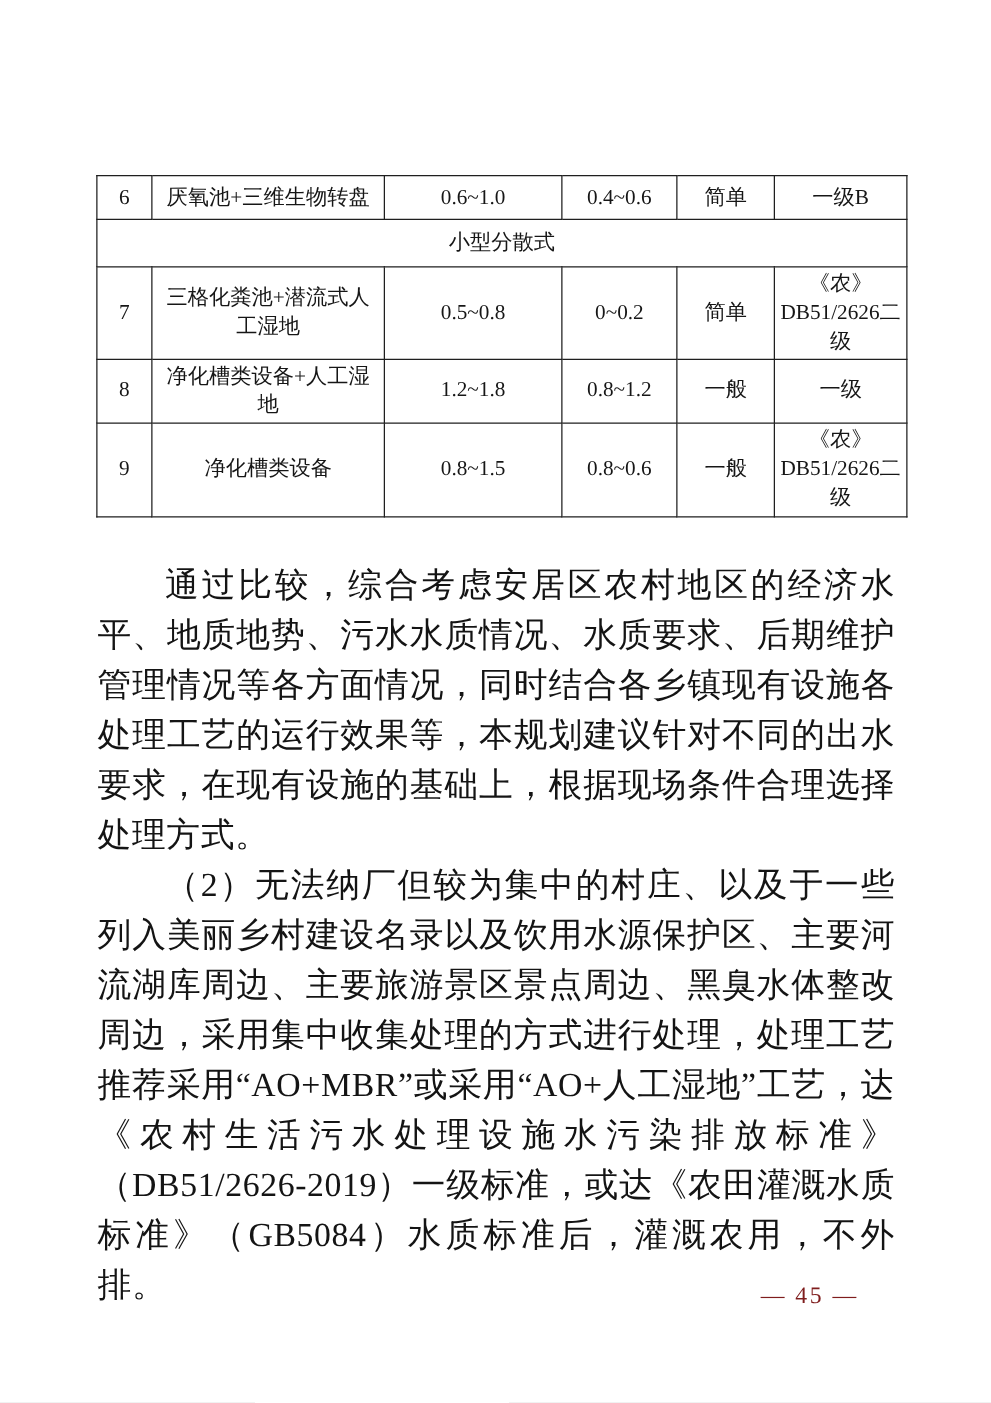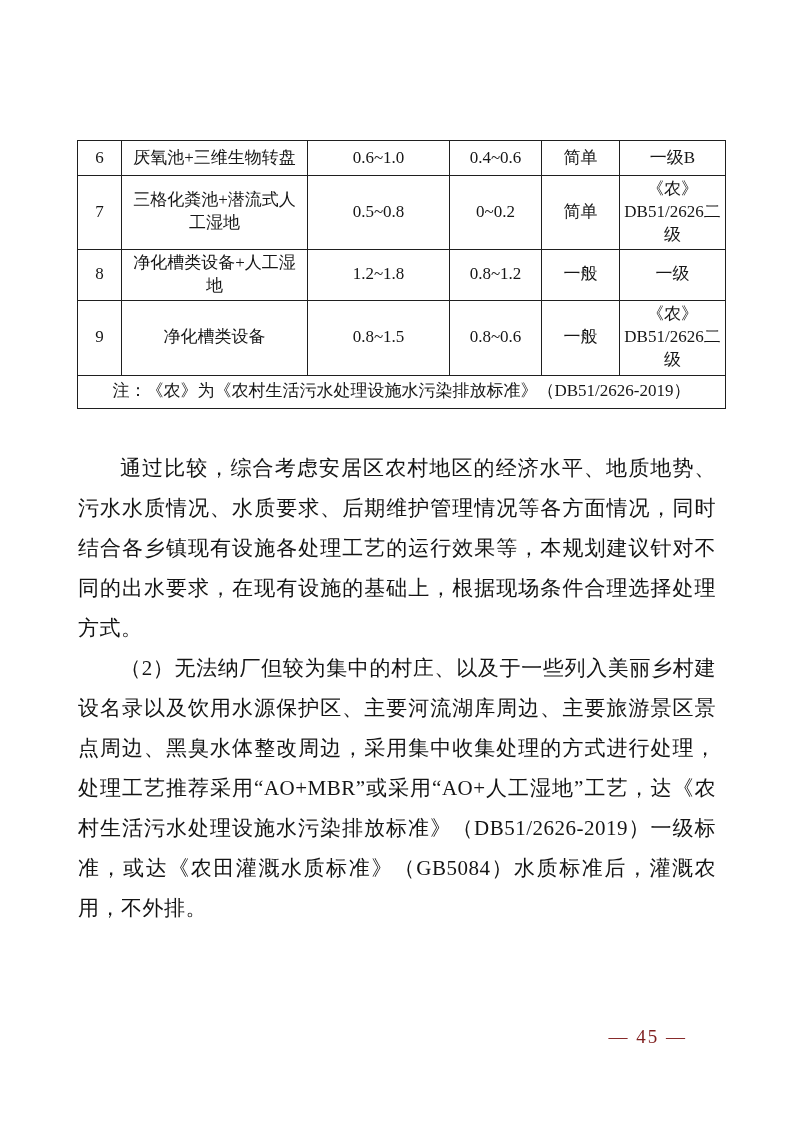--- a/index.html
+++ b/index.html
@@ -45,21 +45,21 @@
   tr.row-8    td { height: 34px; }
   tr.row-9    td { height: 70px; }
   tr.row-note td { height: 28px; }
 
   
   .body-text {
     position: absolute;
     left: 78px;
     top: 448px;
     width: 638px;
-    font-size: 21px;
+    font-size: 27px;
     line-height: 40px;
     text-align: justify;
     text-justify: inter-character;
     letter-spacing: 0.5px;
     color: #141414;
   }
   .body-text p { margin: 0; text-indent: 2em; }
 
   
   .page-number {
@@ -87,20 +87,23 @@
     </colgroup>
     <tbody>
       <tr class="row-6">
         <td>6</td>
         <td>厌氧池+三维生物转盘</td>
         <td>0.6~1.0</td>
         <td>0.4~0.6</td>
         <td>简单</td>
         <td>一级B</td>
       </tr>
+      <tr class="row-sec">
+        <td colspan="6">小型分散式</td>
+      </tr>
       <tr class="row-7">
         <td>7</td>
         <td>三格化粪池+潜流式人工湿地</td>
         <td>0.5~0.8</td>
         <td>0~0.2</td>
         <td>简单</td>
         <td>《农》DB51/2626二级</td>
       </tr>
       <tr class="row-8">
         <td>8</td>
@@ -111,23 +114,20 @@
         <td>一级</td>
       </tr>
       <tr class="row-9">
         <td>9</td>
         <td>净化槽类设备</td>
         <td>0.8~1.5</td>
         <td>0.8~0.6</td>
         <td>一般</td>
         <td>《农》DB51/2626二级</td>
       </tr>
-      <tr class="row-note">
-        <td colspan="6">注：《农》为《农村生活污水处理设施水污染排放标准》（DB51/2626-2019）</td>
-      </tr>
     </tbody>
   </table>
 
   <div class="body-text">
     <p>通过比较，综合考虑安居区农村地区的经济水平、地质地势、污水水质情况、水质要求、后期维护管理情况等各方面情况，同时结合各乡镇现有设施各处理工艺的运行效果等，本规划建议针对不同的出水要求，在现有设施的基础上，根据现场条件合理选择处理方式。</p>
     <p>（2）无法纳厂但较为集中的村庄、以及于一些列入美丽乡村建设名录以及饮用水源保护区、主要河流湖库周边、主要旅游景区景点周边、黑臭水体整改周边，采用集中收集处理的方式进行处理，处理工艺推荐采用“AO+MBR”或采用“AO+人工湿地”工艺，达《农村生活污水处理设施水污染排放标准》（DB51/2626-2019）一级标准，或达《农田灌溉水质标准》（GB5084）水质标准后，灌溉农用，不外排。</p>
   </div>
 
   <div class="page-number">— 45 —</div>
 

